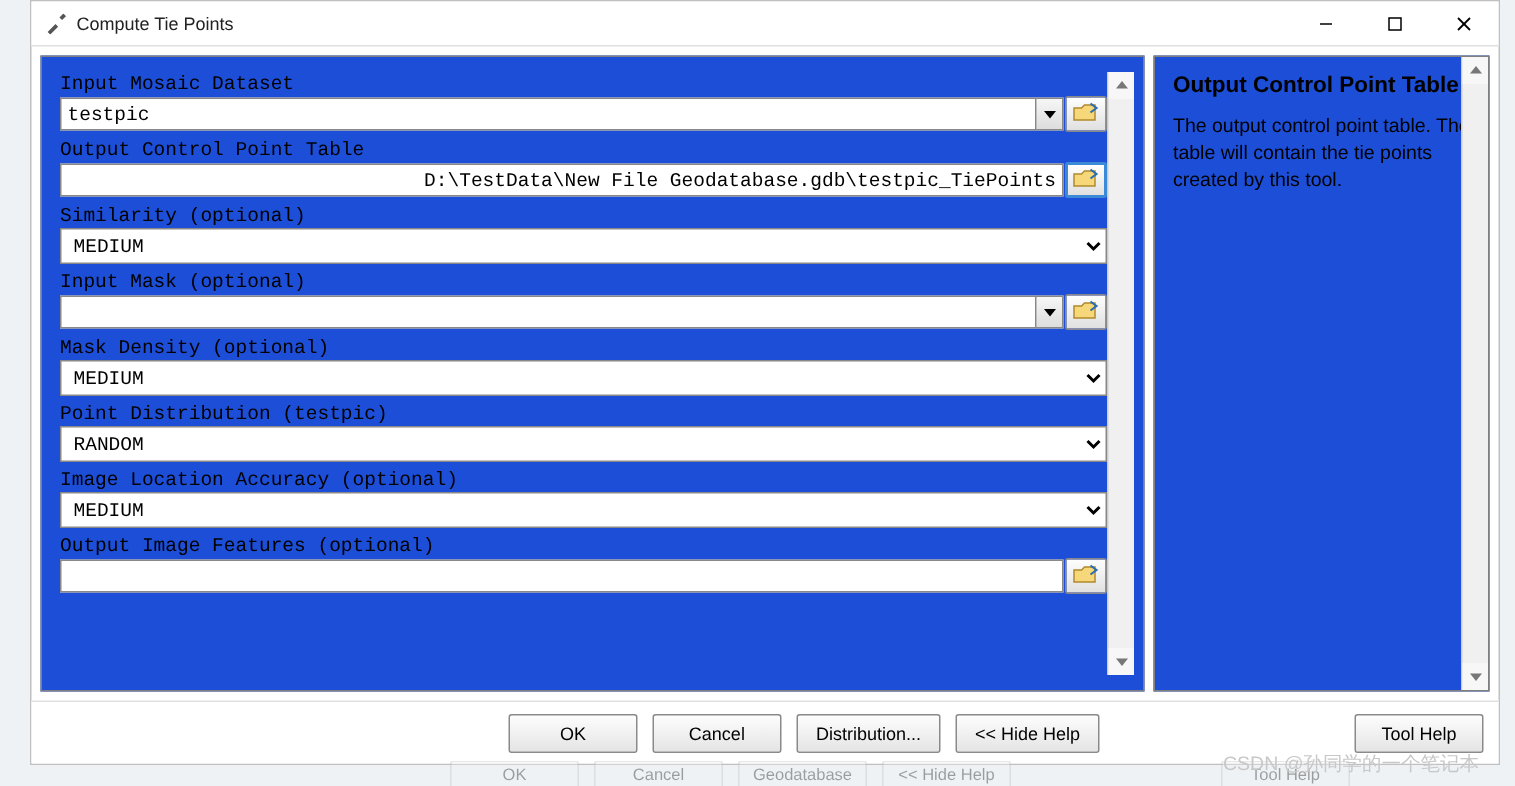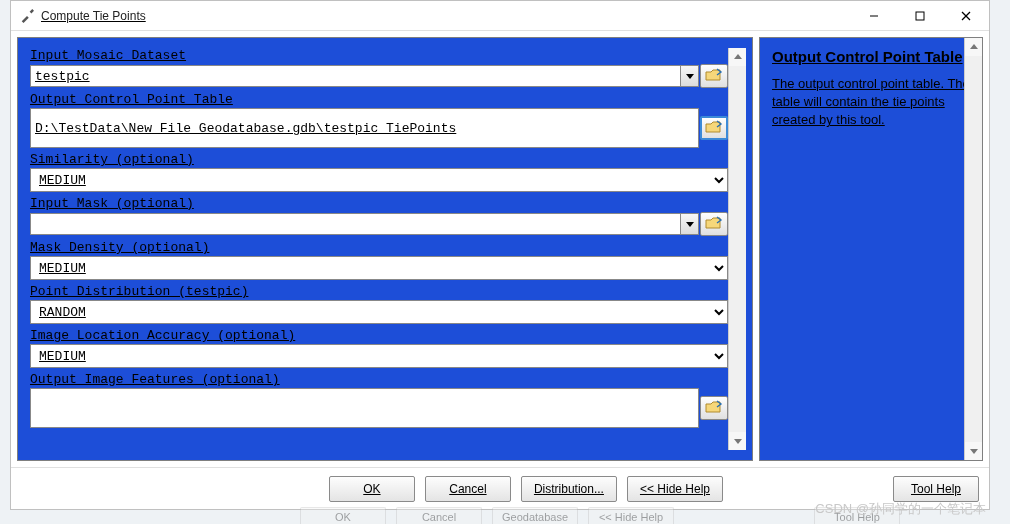--- a/index.html
+++ b/index.html
@@ -8,29 +8,28 @@
     font-family: "Microsoft YaHei", "Segoe UI", Arial, sans-serif;
     font-size: 12px;
     background: #eef2f5;
     width: 1010px;
     height: 524px;
     overflow: hidden;
     position: relative;
   }
   .window {
     position: absolute;
-    left: 10px;
+    left: 20px;
     top: 0;
     width: 980px;
     height: 510px;
     background: #fff;
     border: 1px solid #c0c0c0;
     display: flex;
     flex-direction: column;
-    text-decoration: underline;
   }
   .titlebar {
     height: 30px;
     display: flex;
     align-items: center;
     border-bottom: 1px solid #e0e0e0;
     background: #fff;
   }
   .title-icon {
     width: 16px; height: 16px; margin: 0 6px 0 8px;
@@ -72,26 +71,27 @@
     font-size: 13px;
     display:flex;
     flex-direction:column;
   }
   .help-title { font-weight: bold; font-size: 15px; margin-bottom: 10px; }
   .help-body { flex:1; line-height:1.4; color:#000; }
   .field { margin-bottom: 4px; }
   .field-label { color:#000; margin-bottom:1px; }
   .field-row { display:flex; align-items:center; gap:1px; }
   .text-in {
-    flex:1; height:40px;
+    flex:1; height:22px;
     border:1px solid #888;
     background:#fff;
     font-family: "Courier New", monospace;
     font-size:13px;
     padding: 2px 4px;
+    text-align: right;
   }
   .select-in {
     flex:1; height:24px;
     border:1px solid #888;
     background:#fff;
     font-family: "Courier New", monospace;
     font-size:13px;
     padding: 2px 4px;
   }
   .drop-in {

